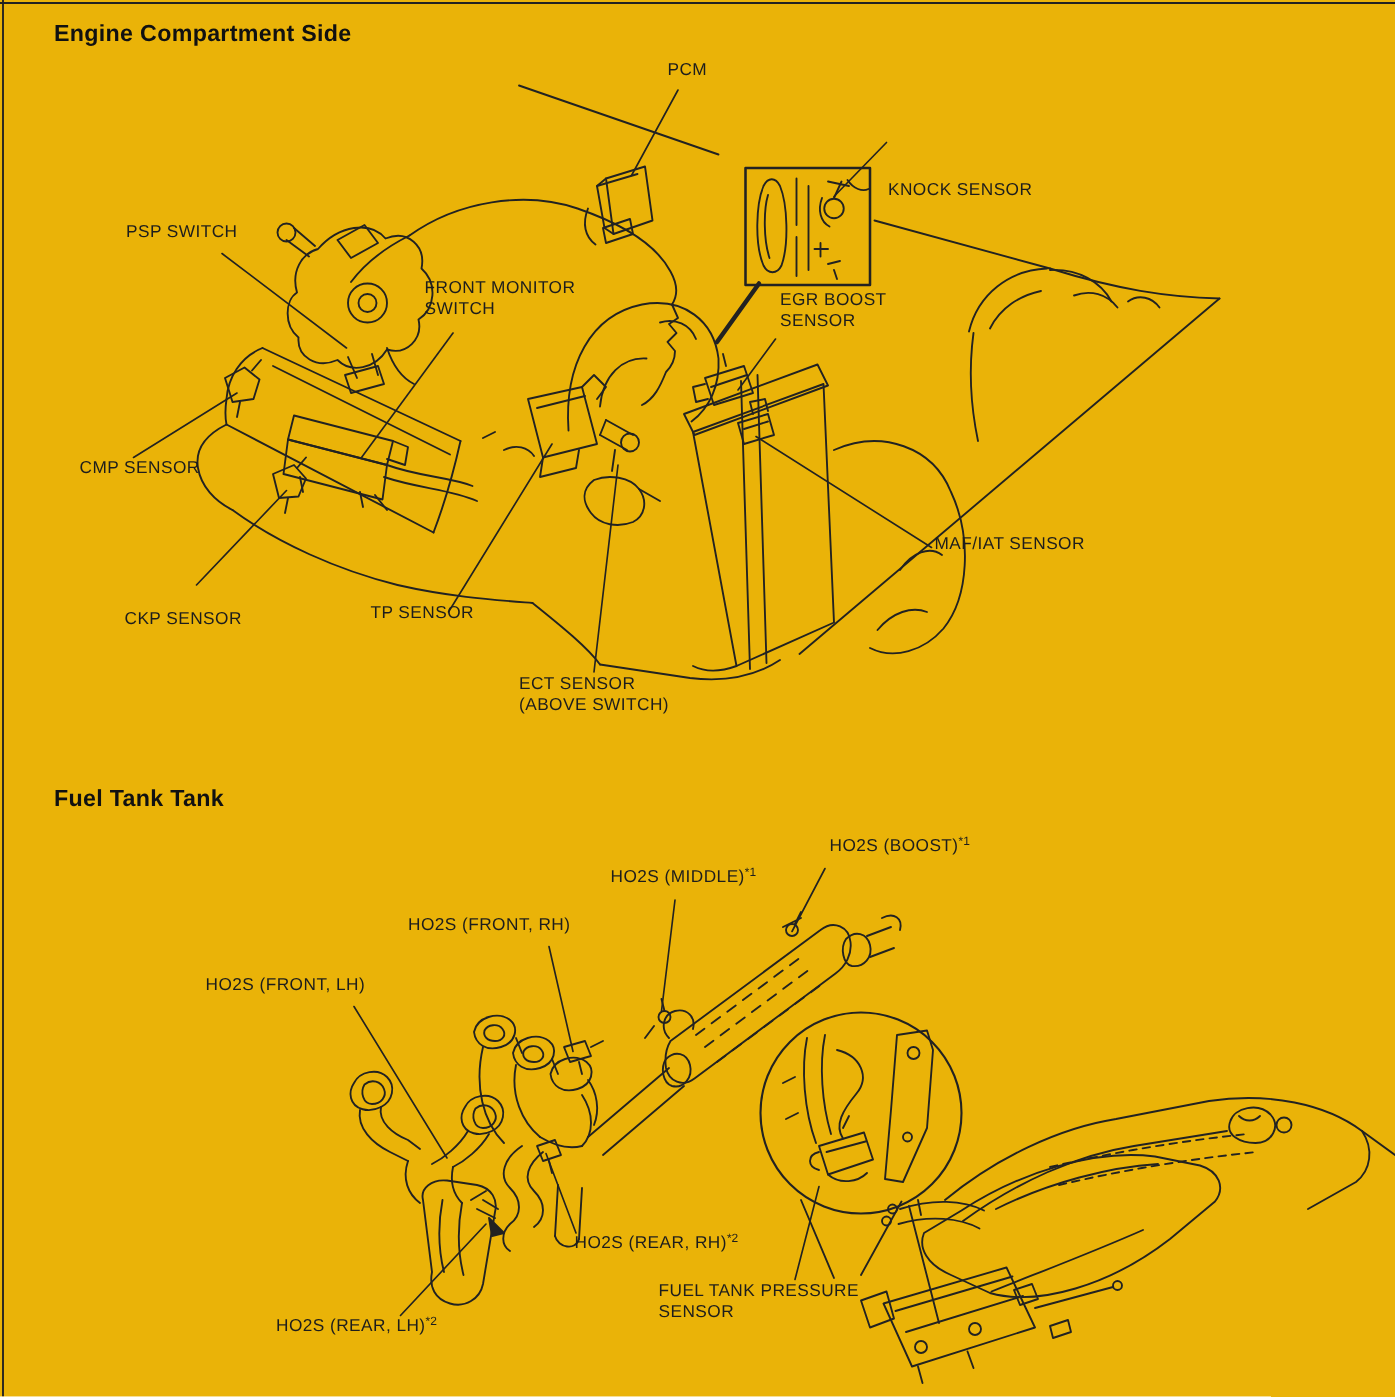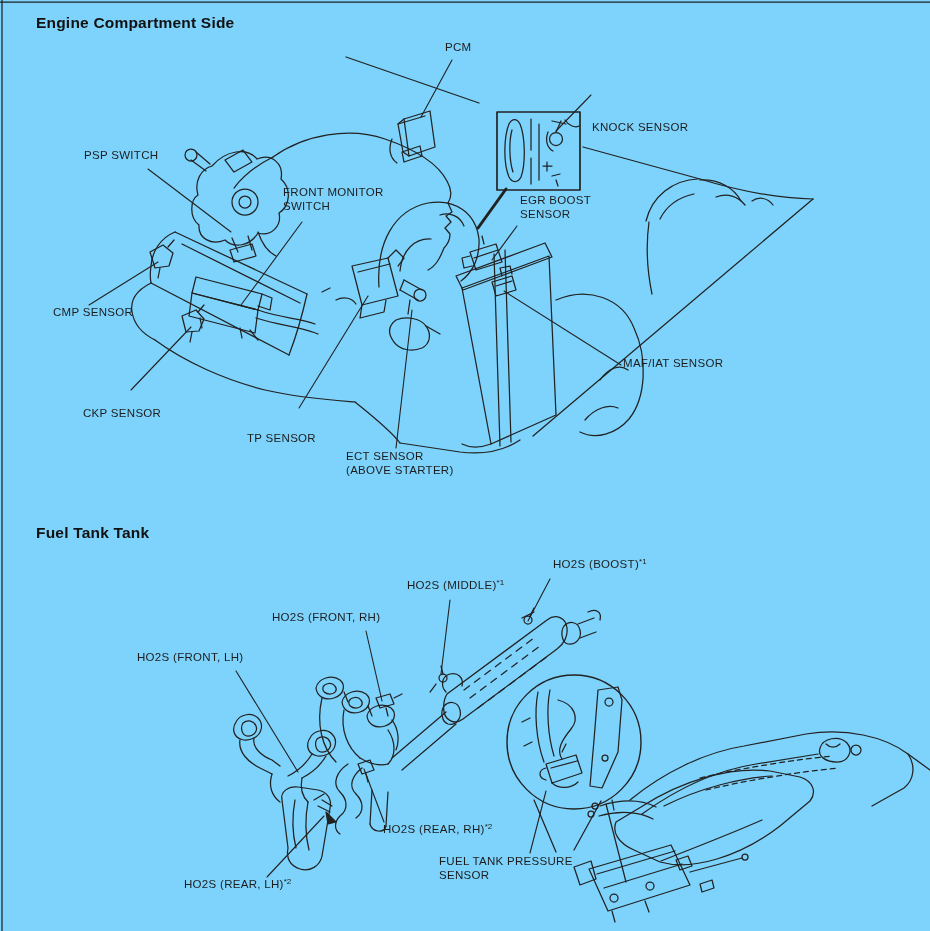--- a/index.html
+++ b/index.html
@@ -1,16 +1,16 @@
 <!DOCTYPE html>
 <html><head>
 <meta charset="utf-8">
 <style>
   html,body{margin:0;padding:0;background:#fff;}
-  #stage{position:relative;width:930px;height:931px;background:#7dd3fc;overflow:hidden;
+  #stage{position:relative;width:930px;height:931px;background:#eab308;overflow:hidden;
          font-family:"Liberation Sans","DejaVu Sans",sans-serif;color:#222;}
   svg{position:absolute;left:0;top:0;}
   .lbl{position:absolute;font-size:11.5px;letter-spacing:.3px;line-height:13.5px;
        color:#1d1d1d;white-space:pre-line;}
   .lbl .sup{font-size:8px;position:relative;top:-4px;letter-spacing:0;}
   .sec-title{position:absolute;font-size:15.5px;font-weight:bold;color:#111;letter-spacing:.2px;}
 </style>
 </head>
 <body>
 
@@ -264,23 +264,23 @@
 
 <div class="lbl" style="left:445px;top:41px;">PCM</div>
 <div class="lbl" style="left:592px;top:77px;margin-top:44px;">KNOCK SENSOR</div>
 <div class="lbl" style="left:84px;top:149px;">PSP SWITCH</div>
 <div class="lbl" style="left:283px;top:186px;">FRONT MONITOR
 SWITCH</div>
 <div class="lbl" style="left:520px;top:194px;">EGR BOOST
 SENSOR</div>
 <div class="lbl" style="left:53px;top:306px;">CMP SENSOR</div>
 <div class="lbl" style="left:83px;top:407px;">CKP SENSOR</div>
-<div class="lbl" style="left:247px;top:432px;text-align:center;">TP SENSOR</div>
+<div class="lbl" style="left:247px;top:403px;text-align:center;">TP SENSOR</div>
 <div class="lbl" style="left:346px;top:450px;">ECT SENSOR
-(ABOVE STARTER)</div>
+(ABOVE SWITCH)</div>
 <div class="lbl" style="left:623px;top:357px;">MAF/IAT SENSOR</div>
 
 <div class="lbl" style="left:553px;top:558px;"><span>HO2S (BOOST)</span><span class="sup">*1</span></div>
 <div class="lbl" style="left:407px;top:579px;"><span>HO2S (MIDDLE)</span><span class="sup">*1</span></div>
 <div class="lbl" style="left:272px;top:611px;">HO2S (FRONT, RH)</div>
 <div class="lbl" style="left:137px;top:651px;">HO2S (FRONT, LH)</div>
 <div class="lbl" style="left:351px;top:823px;margin-left:32px;"><span>HO2S (REAR, RH)</span><span class="sup">*2</span></div>
 <div class="lbl" style="left:184px;top:878px;"><span>HO2S (REAR, LH)</span><span class="sup">*2</span></div>
 <div class="lbl" style="left:439px;top:855px;">FUEL TANK PRESSURE
 SENSOR</div>

